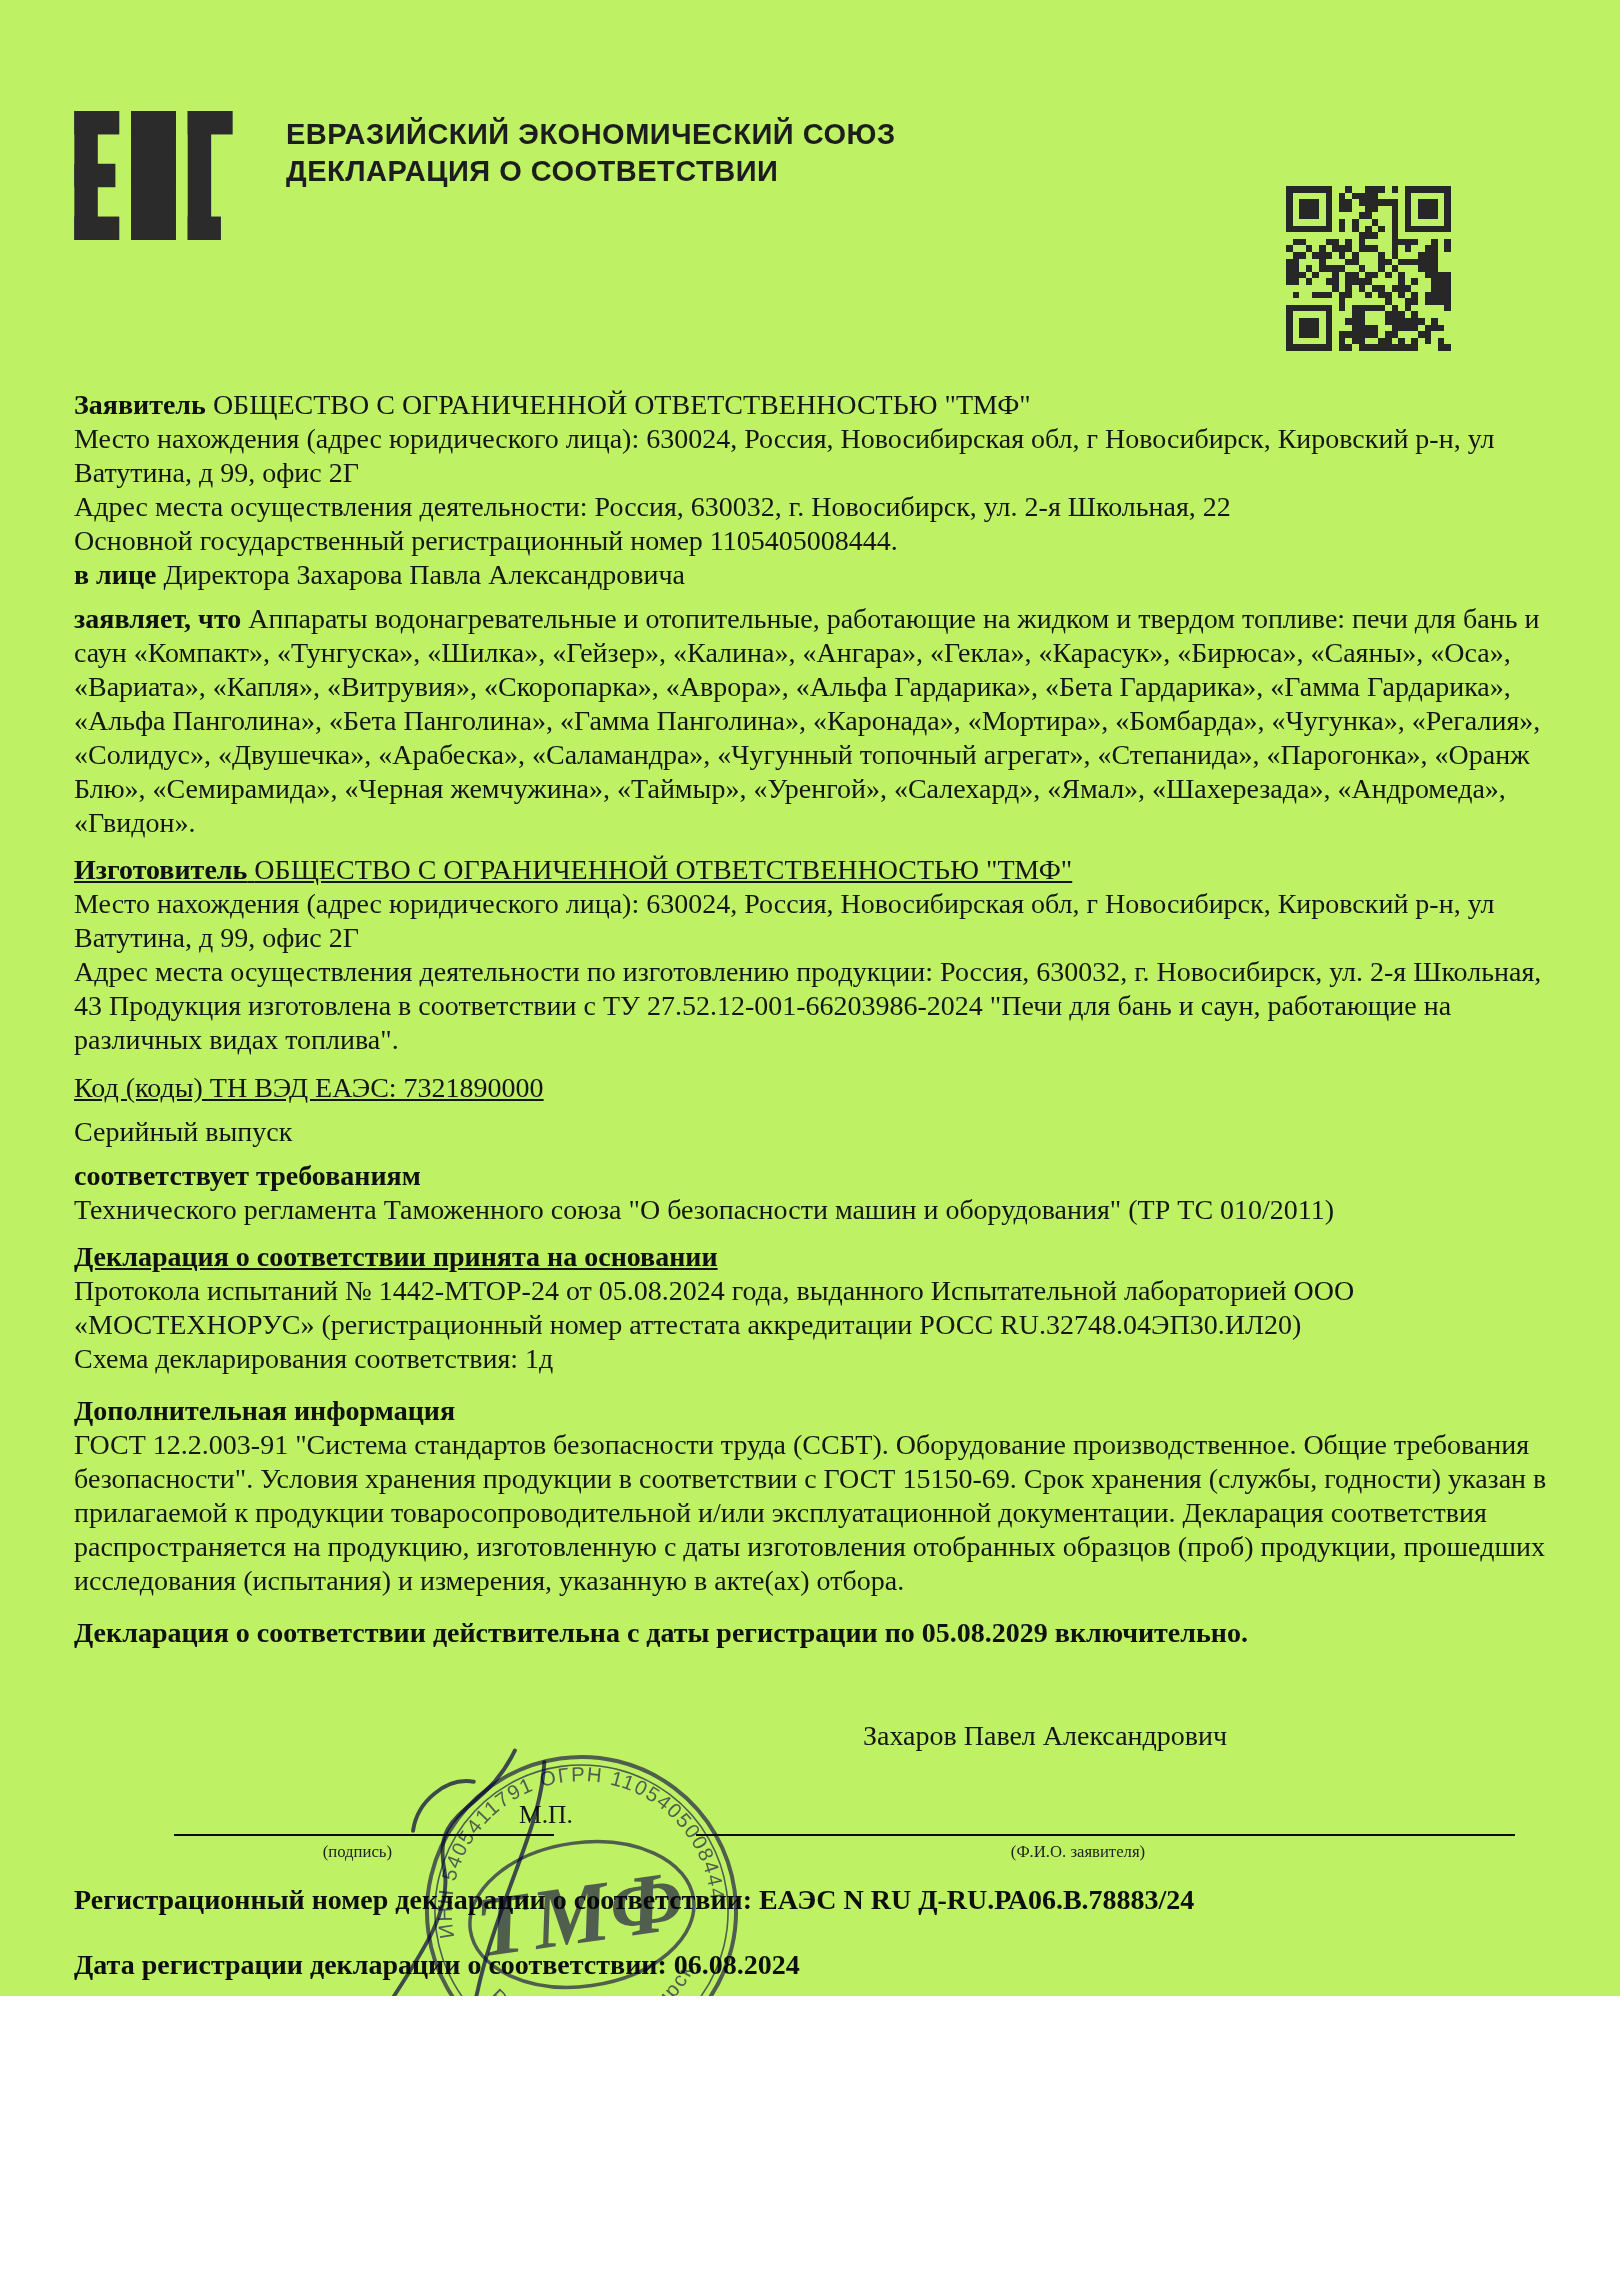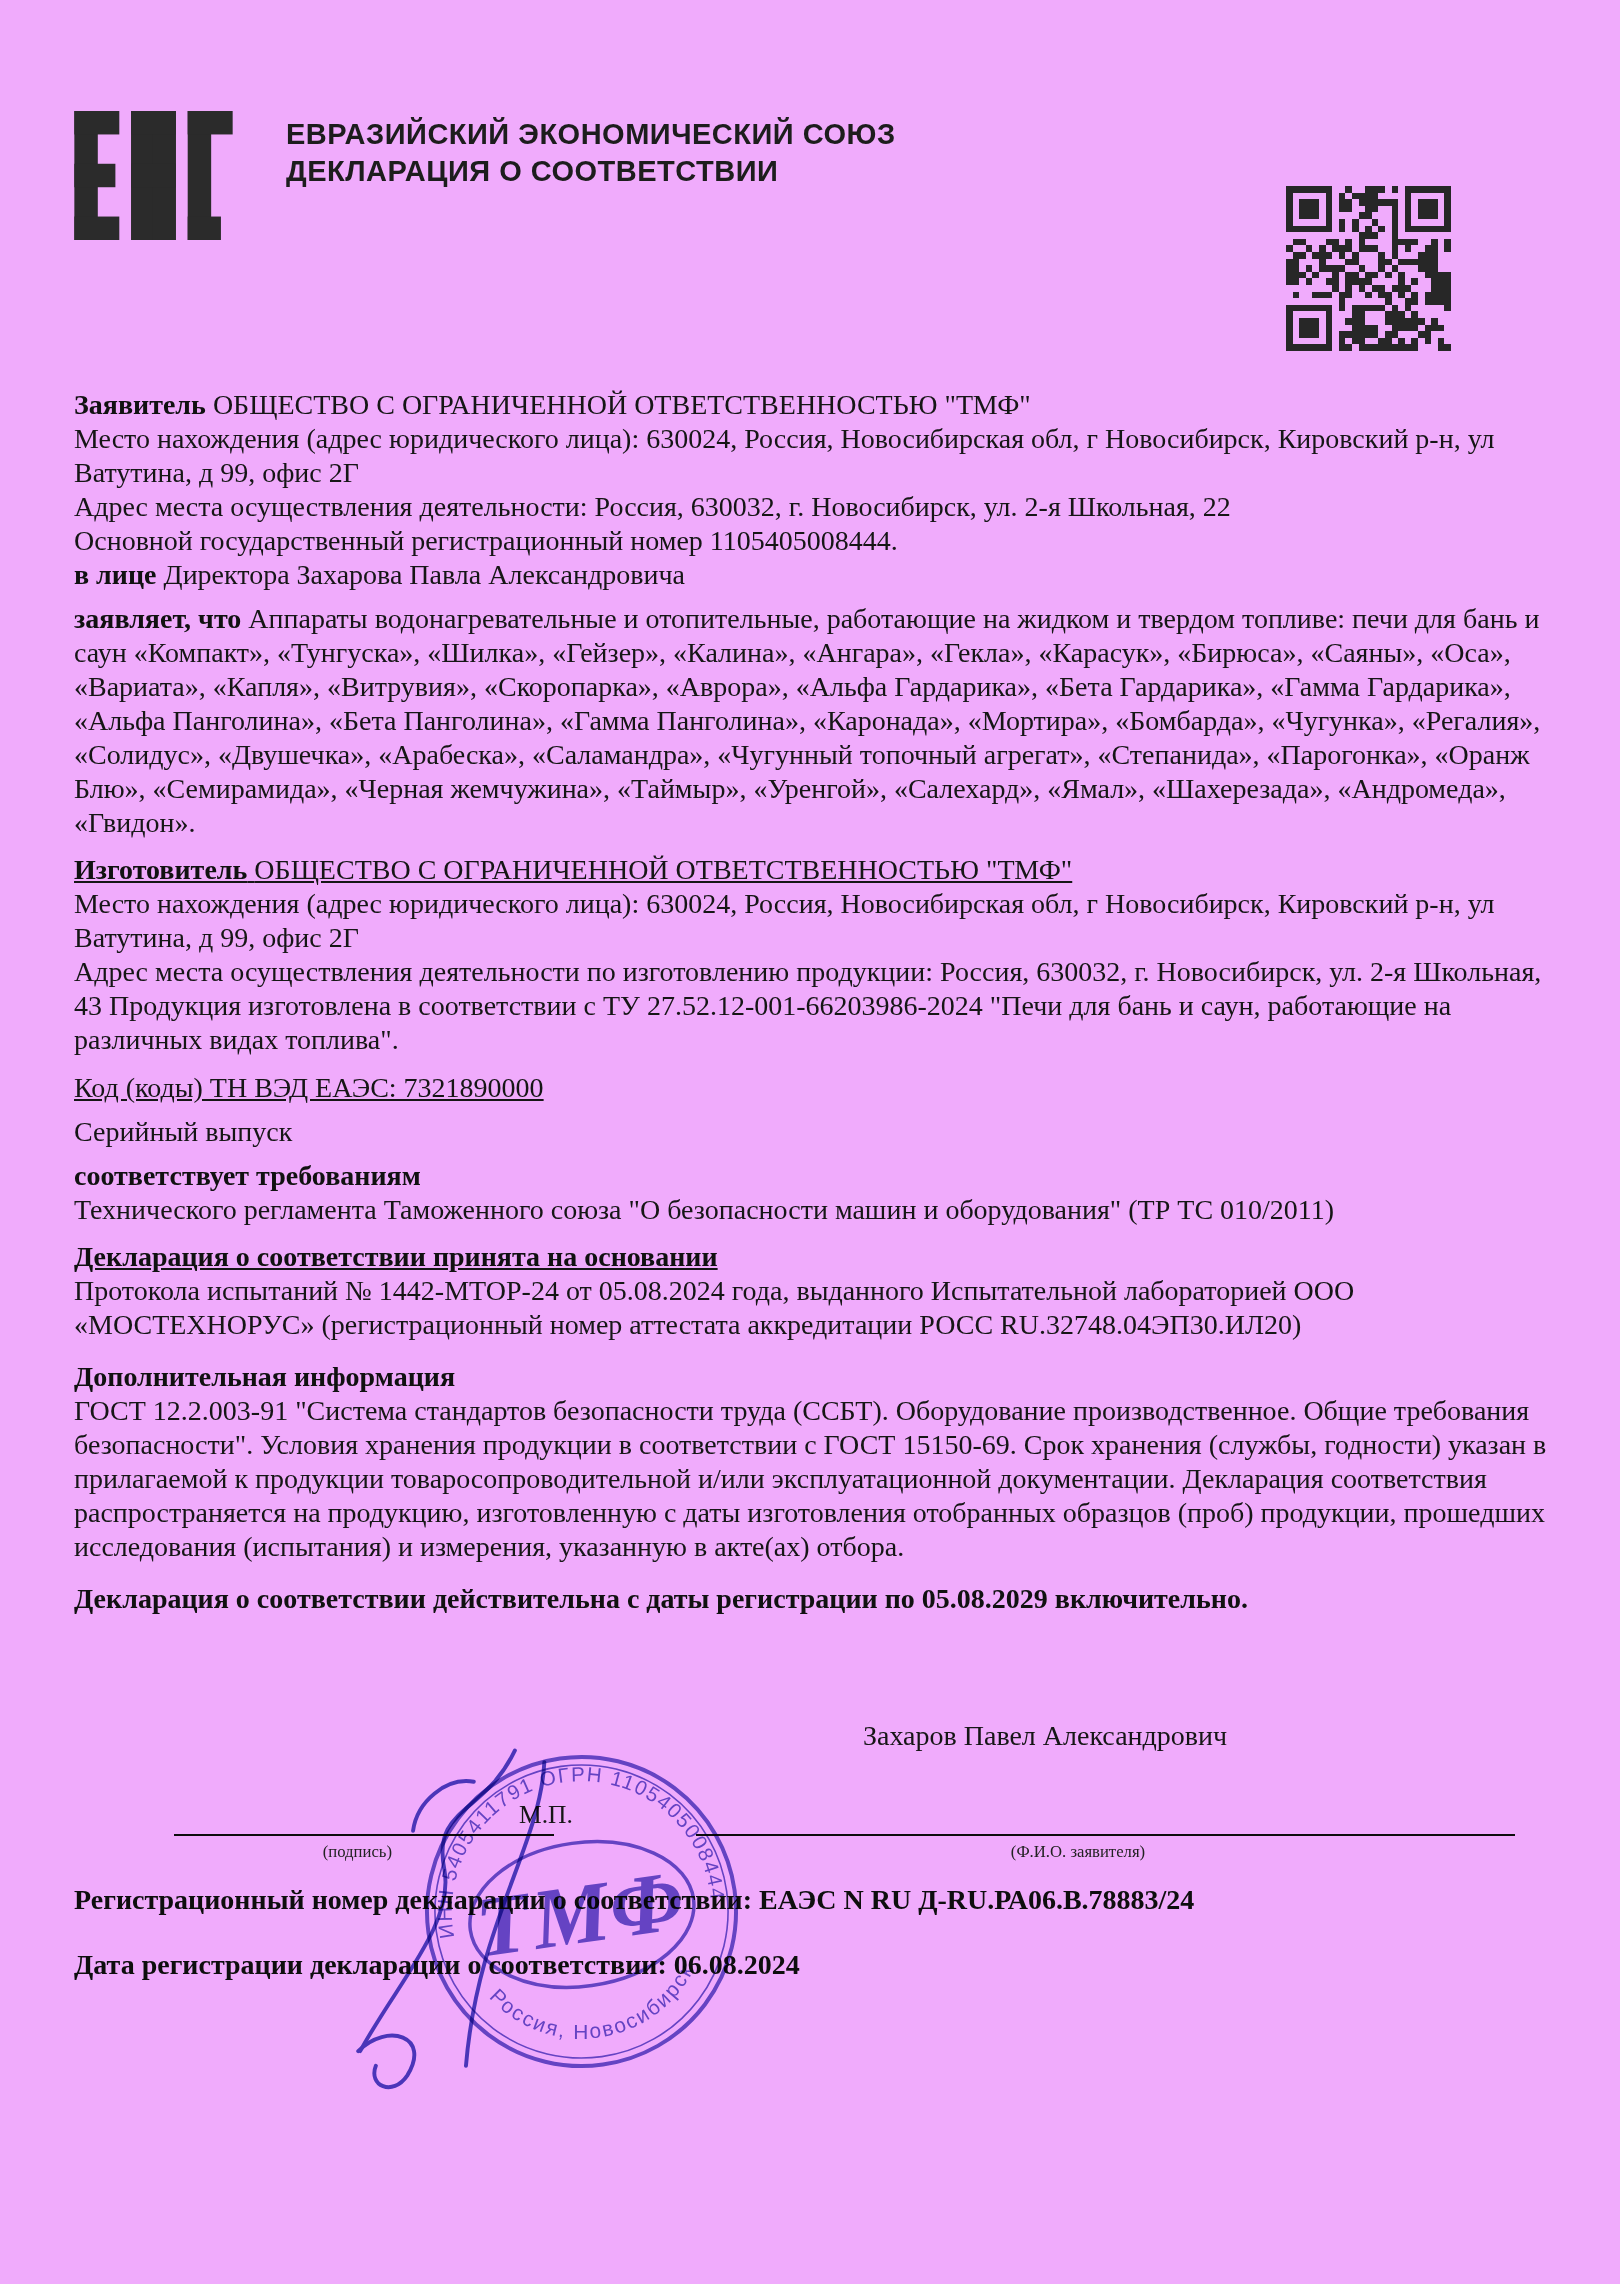--- a/index.html
+++ b/index.html
@@ -1,19 +1,19 @@
 <!DOCTYPE html>
 <html><head>
 <meta charset="utf-8">
 <style>
   html,body{margin:0;padding:0;background:#ffffff;}
   .page{
     position:relative;
-    width:1620px;height:2284px;
-    background:#f0abfc;
+    width:1620px;height:1996px;
+    background:#bef264;
     font-family:"Liberation Serif", serif;
     color:#161616;
     overflow:hidden;
   }
   
   .eac-logo{position:absolute;left:74px;top:111px;width:159px;height:129px;}
   .doc-title{
     position:absolute;left:286px;top:116px;
     font-family:"Liberation Sans", sans-serif;
     font-weight:bold;font-size:29px;line-height:37px;
@@ -414,20 +414,21 @@
     <p>Адрес места осуществления деятельности по изготовлению продукции: Россия, 630032, г. Новосибирск, ул. 2-я Школьная, 43 Продукция изготовлена в соответствии с ТУ 27.52.12-001-66203986-2024 "Печи для бань и саун, работающие на различных видах топлива".</p>
 
     <p class="gap14">Код (коды) ТН ВЭД ЕАЭС: 7321890000</p>
     <p class="gap10">Серийный выпуск</p>
 
     <p class="gap10"><b>соответствует требованиям</b></p>
     <p>Технического регламента Таможенного союза "О безопасности машин и оборудования" (ТР ТС 010/2011)</p>
 
     <p class="gap14"><b>Декларация о соответствии принята на основании</b></p>
     <p>Протокола испытаний № 1442-МТОР-24 от 05.08.2024 года, выданного Испытательной лабораторией ООО «МОСТЕХНОРУС» (регистрационный номер аттестата аккредитации РОСС RU.32748.04ЭП30.ИЛ20)</p>
+    <p>Схема декларирования соответствия: 1д</p>
 
     <p class="gap18"><b>Дополнительная информация</b></p>
     <p>ГОСТ 12.2.003-91 "Система стандартов безопасности труда (ССБТ). Оборудование производственное. Общие требования безопасности". Условия хранения продукции в соответствии с ГОСТ 15150-69. Срок хранения (службы, годности) указан в прилагаемой к продукции товаросопроводительной и/или эксплуатационной документации. Декларация соответствия распространяется на продукцию, изготовленную с даты изготовления отобранных образцов (проб) продукции, прошедших исследования (испытания) и измерения, указанную в акте(ах) отбора.</p>
 
     <p class="gap18"><b>Декларация о соответствии действительна с даты регистрации по 05.08.2029 включительно.</b></p>
   </div>
 
   <div class="mp" style="left:519px;top:1800px;">М.П.</div>
   <div class="fio-name" style="left:863px;top:1720px;">Захаров Павел Александрович</div>
   <div class="sig-line" style="left:174px;top:1834px;width:380px;"></div>

